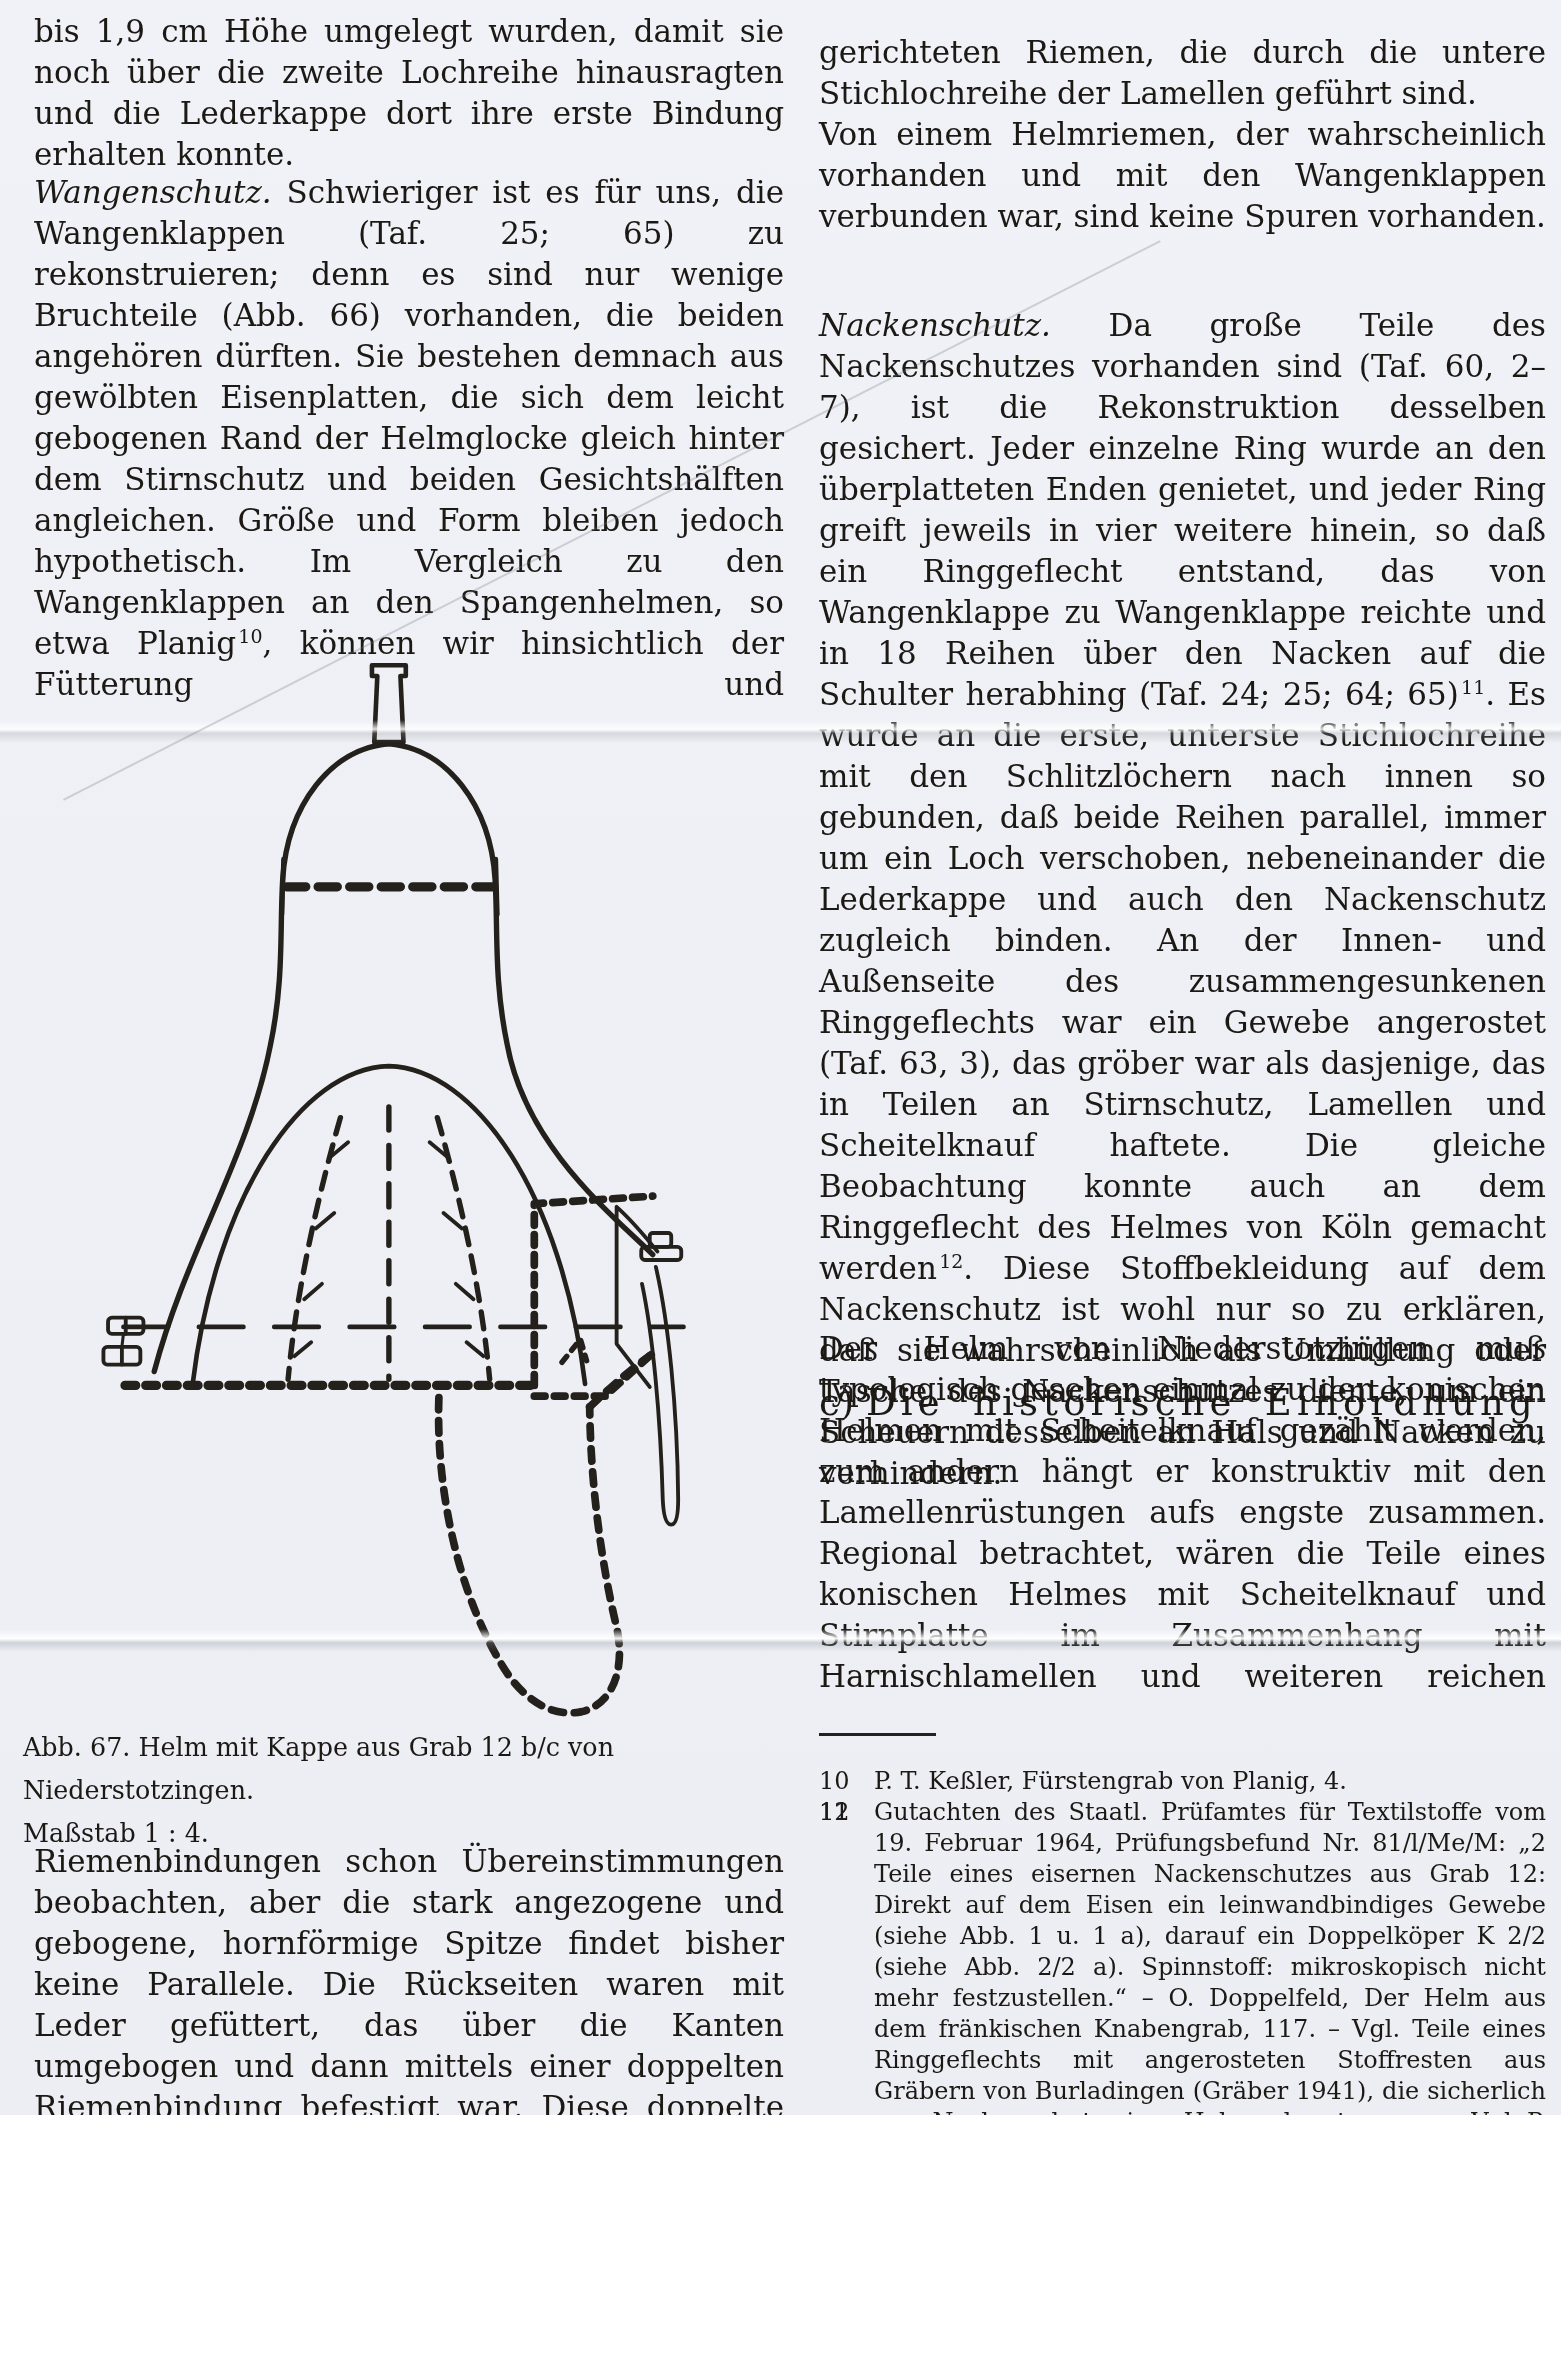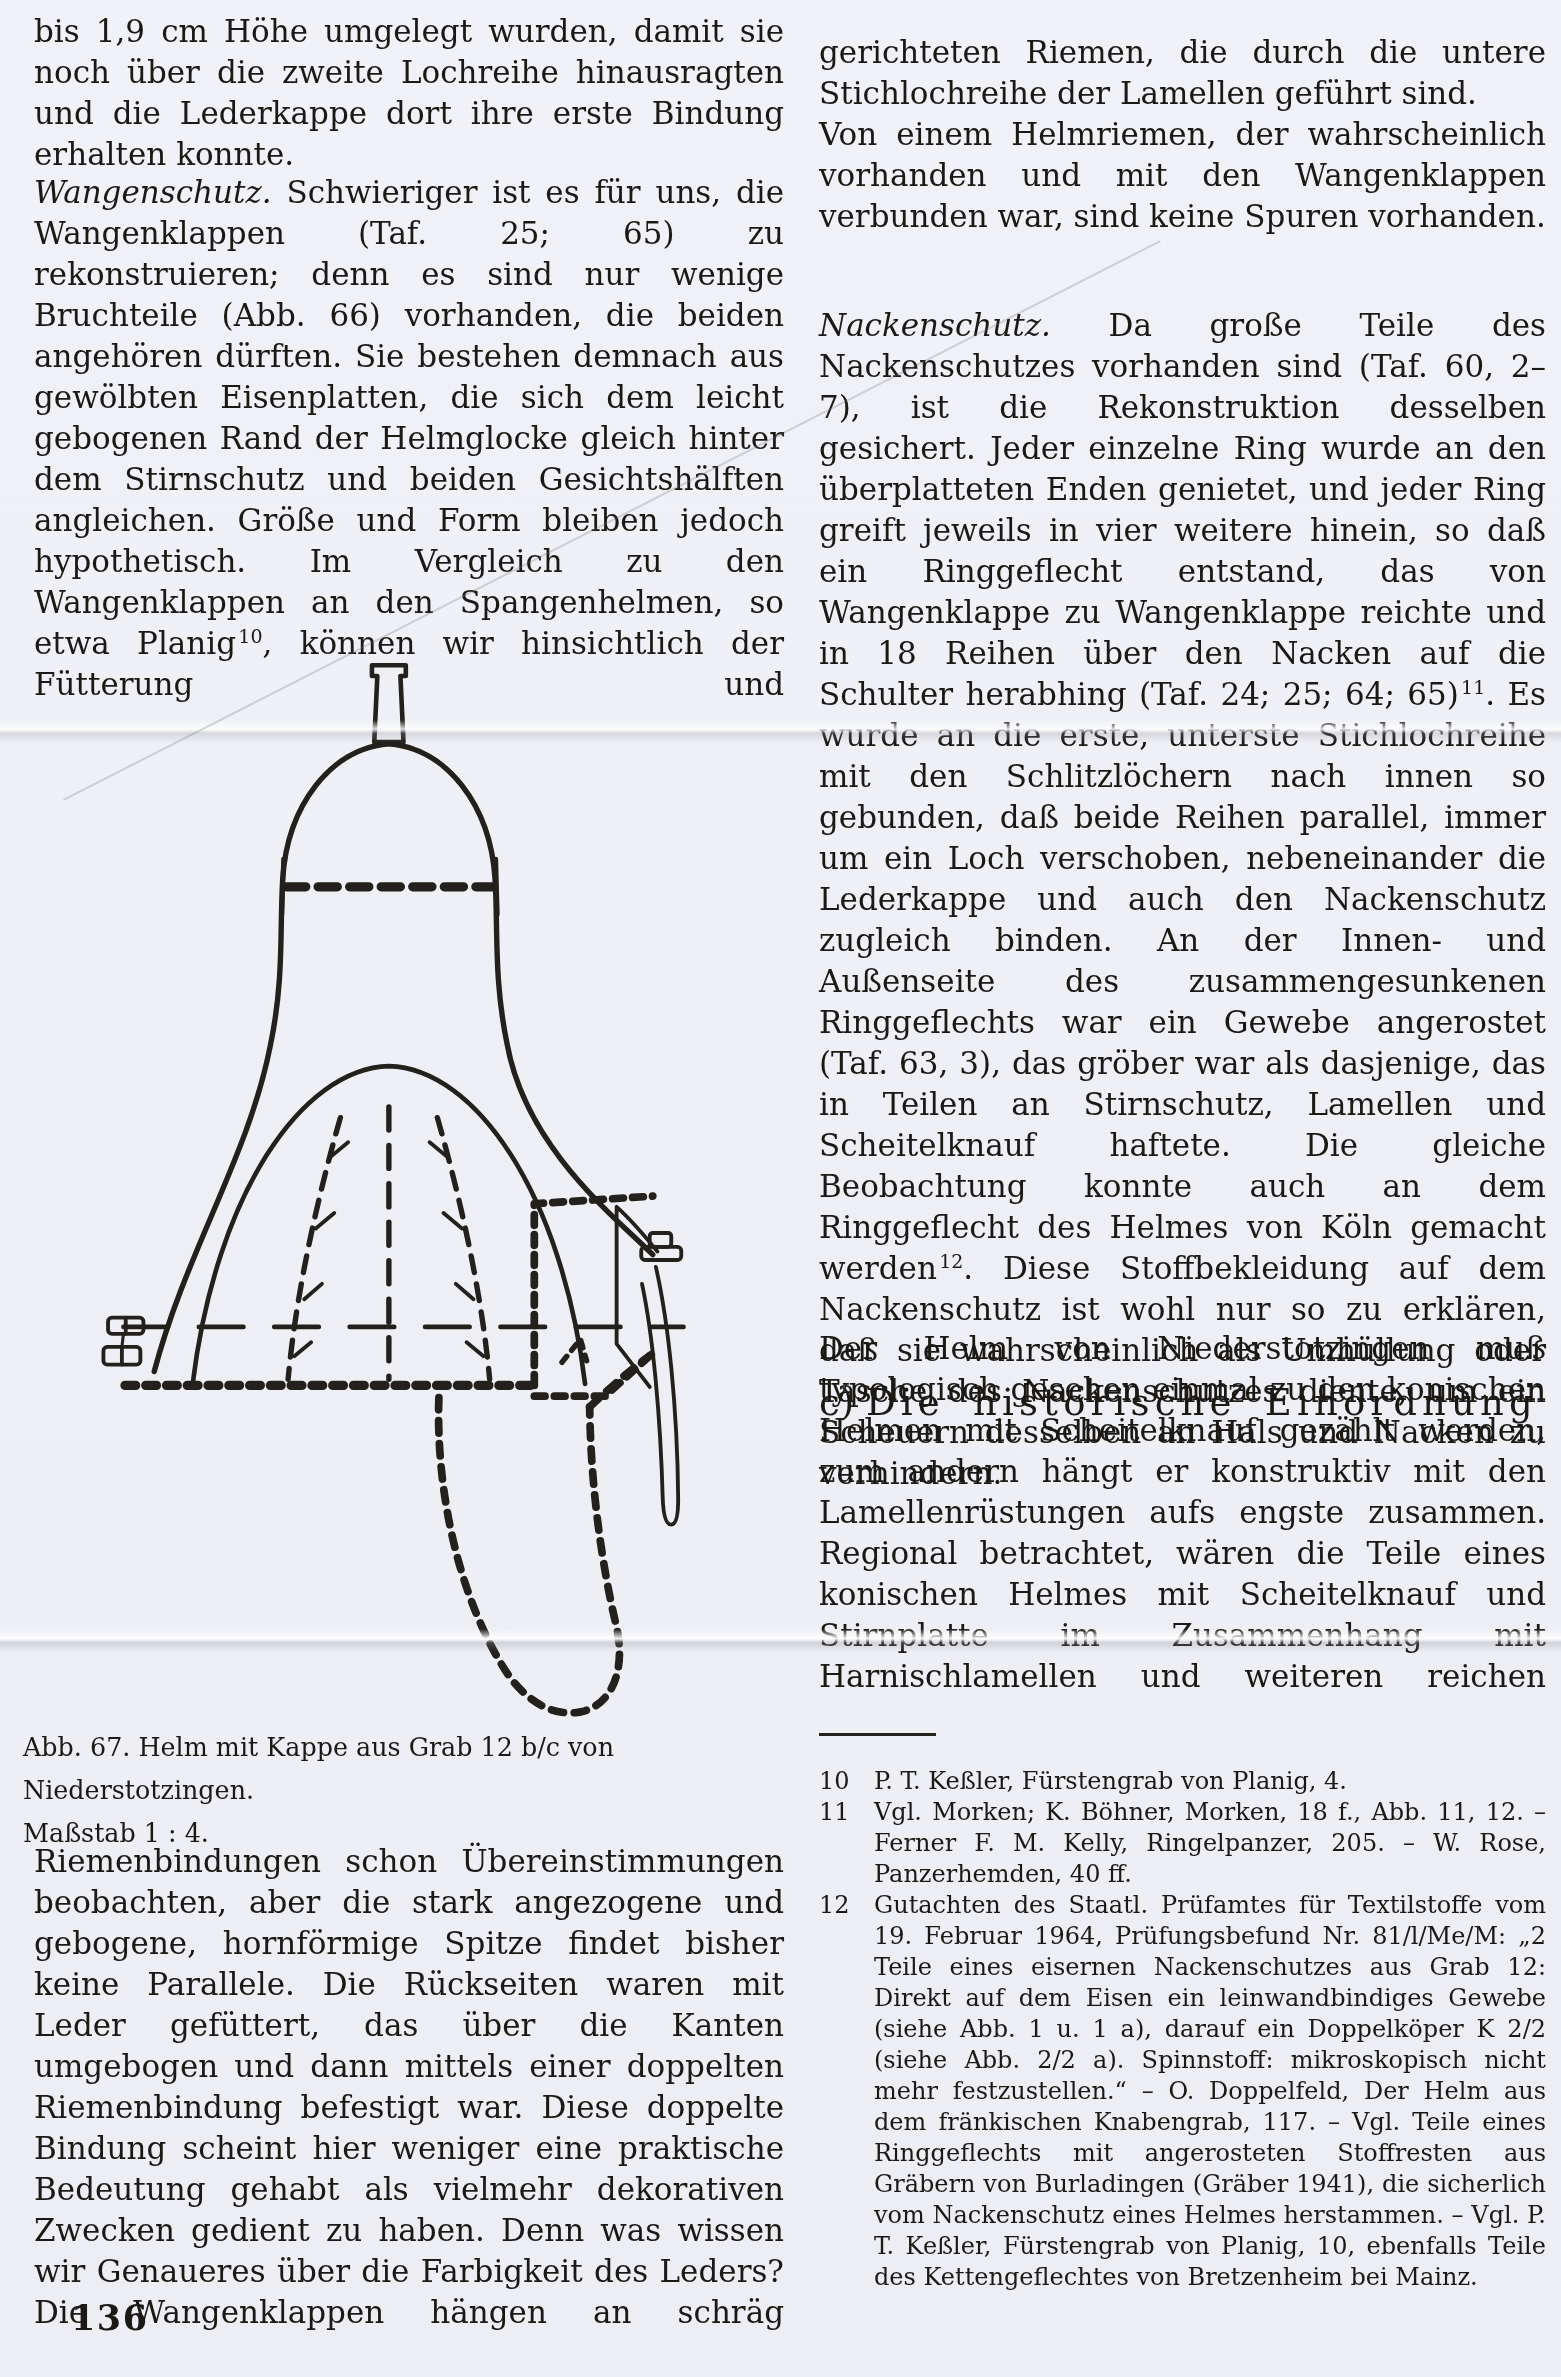--- a/index.html
+++ b/index.html
@@ -1,17 +1,17 @@
 <!DOCTYPE html>
 <html lang="de" style="font-size:12.3px"><head>
 <meta charset="utf-8">
 <style>
   html,body{margin:0;padding:0;}
   .page{
-    position:relative; width:1562px; height:2377px;
+    position:relative; width:1562px; height:2115px;
     background:linear-gradient(180deg,#f1f2f7 0%,#eef0f5 40%,#eceef4 100%);
     font-family:"DejaVu Serif","Liberation Serif",serif;
     color:#1c1915; overflow:hidden;
   }
   .body-text{ position:absolute; font-size:31px; line-height:41px; text-align:justify; }
   .body-text p{ margin:0; }
   .cont{ text-align-last:justify; }
   .ital{ font-style:italic; }
   .sup{ font-size:19px; vertical-align:super; line-height:0; margin-left:2.3px; }
   .caption{
@@ -135,21 +135,20 @@
   </div>
 
   <div class="fn-rule"></div>
   <div class="footnotes">
     <div class="fn-row">
       <span class="fn-num">10</span>
       <span>P. T. Keßler, Fürstengrab von Planig, 4.</span>
     </div>
     <div class="fn-row">
       <span class="fn-num">11</span>
-      <span>Vgl. Morken; K. Böhner, Morken, 18 f., Abb. 11, 12. – Ferner F. M. Kelly, Ringelpanzer, 205. – W. Rose, Panzerhemden, 40 ff.</span>
     </div>
     <div class="fn-row">
       <span class="fn-num">12</span>
       <span>Gutachten des Staatl. Prüfamtes für Textilstoffe vom 19. Februar 1964, Prüfungsbefund Nr. 81/l/Me/M: „2 Teile eines eisernen Nackenschutzes aus Grab 12: Direkt auf dem Eisen ein leinwandbindiges Gewebe (siehe Abb. 1 u. 1 a), darauf ein Doppelköper K 2/2 (siehe Abb. 2/2 a). Spinnstoff: mikroskopisch nicht mehr festzustellen.“ – O. Doppelfeld, Der Helm aus dem fränkischen Knabengrab, 117. – Vgl. Teile eines Ringgeflechts mit angerosteten Stoffresten aus Gräbern von Burladingen (Gräber 1941), die sicherlich vom Nackenschutz eines Helmes herstammen. – Vgl. P. T. Keßler, Fürstengrab von Planig, 10, ebenfalls Teile des Kettengeflechtes von Bretzenheim bei Mainz.</span>
     </div>
   </div>
 
   <div class="crease crease-1"></div>
   <div class="crease crease-2"></div>
   <div class="scratch"></div>

